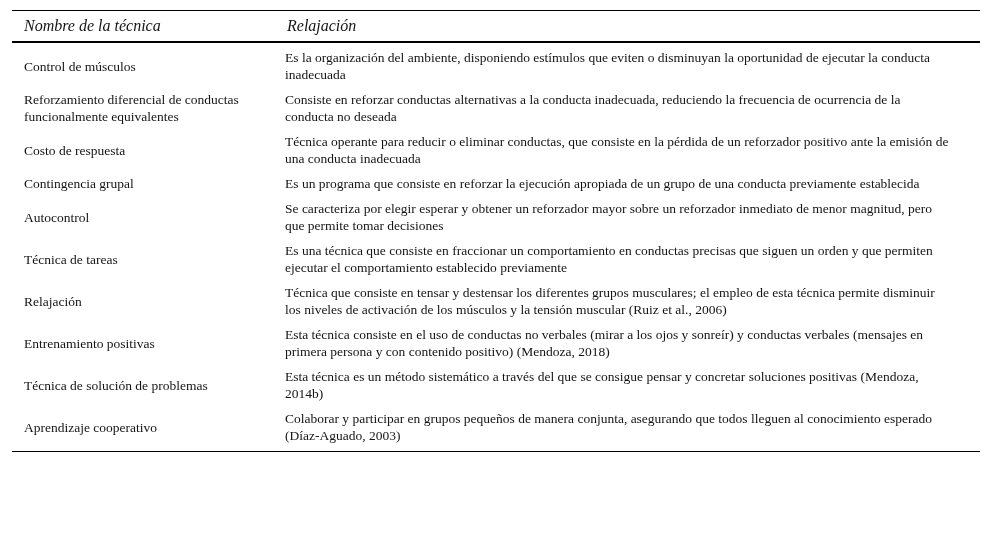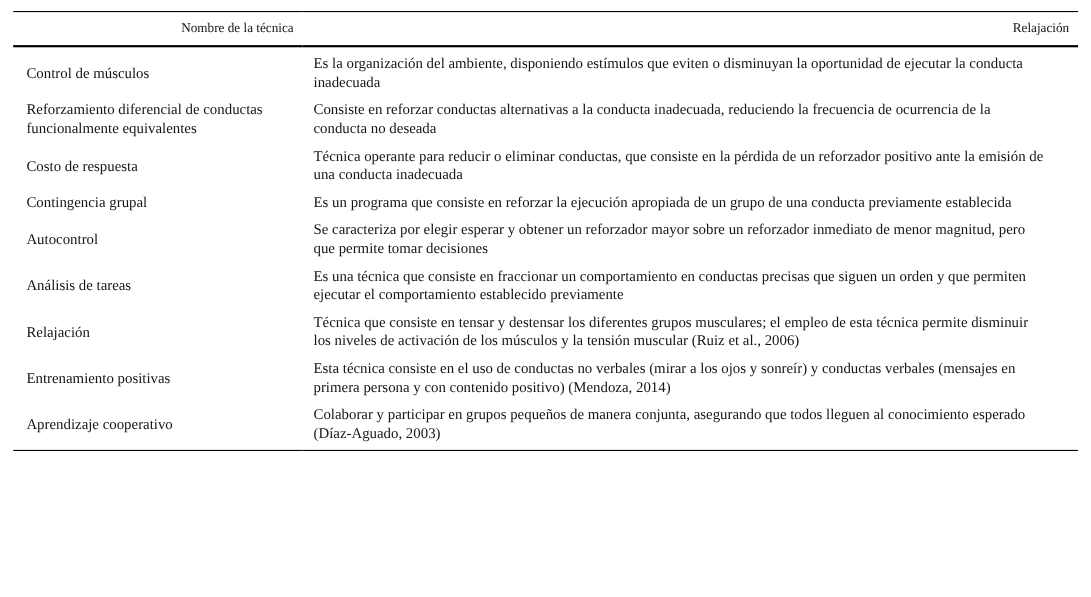--- a/index.html
+++ b/index.html
@@ -19,26 +19,27 @@
     padding: 10px 12px 8px 12px;
   }
   table.tech-table {
     width: 100%;
     border-collapse: collapse;
     border-top: 1.5px solid #000;
     border-bottom: 1.5px solid #000;
   }
   table.tech-table thead th {
     font-weight: normal;
-    text-align: right;
-    font-size: 12px;
+    text-align: left;
+    font-size: 16px;
     line-height: 17px;
     padding: 6px 8px 7px 12px;
     border-bottom: 2.5px solid #000;
     vertical-align: middle;
+    font-style: italic;
   }
   table.tech-table th.col-name,
   table.tech-table td.col-name {
     width: 263px;
   }
   table.tech-table td {
     font-size: 13.5px;
     line-height: 17px;
     vertical-align: middle;
     padding: 4px 8px 4px 12px;
@@ -80,30 +81,34 @@
       </tr>
       <tr>
         <td class="col-name">Contingencia grupal</td>
         <td class="col-def">Es un programa que consiste en reforzar la ejecución apropiada de un grupo de una conducta previamente establecida</td>
       </tr>
       <tr>
         <td class="col-name">Autocontrol</td>
         <td class="col-def">Se caracteriza por elegir esperar y obtener un reforzador mayor sobre un reforzador inmediato de menor magnitud, pero que permite tomar decisiones</td>
       </tr>
       <tr>
-        <td class="col-name">Análisis de tareas</td>
+        <td class="col-name">Técnica de tareas</td>
         <td class="col-def">Es una técnica que consiste en fraccionar un comportamiento en conductas precisas que siguen un orden y que permiten ejecutar el comportamiento establecido previamente</td>
       </tr>
       <tr>
         <td class="col-name">Relajación</td>
         <td class="col-def">Técnica que consiste en tensar y destensar los diferentes grupos musculares; el empleo de esta técnica permite disminuir los niveles de activación de los músculos y la tensión muscular (Ruiz et al., 2006)</td>
       </tr>
       <tr>
         <td class="col-name">Entrenamiento positivas</td>
-        <td class="col-def">Esta técnica consiste en el uso de conductas no verbales (mirar a los ojos y sonreír) y conductas verbales (mensajes en primera persona y con contenido positivo) (Mendoza, 2014)</td>
+        <td class="col-def">Esta técnica consiste en el uso de conductas no verbales (mirar a los ojos y sonreír) y conductas verbales (mensajes en primera persona y con contenido positivo) (Mendoza, 2018)</td>
+      </tr>
+      <tr>
+        <td class="col-name">Técnica de solución de problemas</td>
+        <td class="col-def">Esta técnica es un método sistemático a través del que se consigue pensar y concretar soluciones positivas (Mendoza, 2014b)</td>
       </tr>
       <tr>
         <td class="col-name">Aprendizaje cooperativo</td>
         <td class="col-def">Colaborar y participar en grupos pequeños de manera conjunta, asegurando que todos lleguen al conocimiento esperado (Díaz-Aguado, 2003)</td>
       </tr>
     </tbody>
   </table>
 </div>
 
 </body></html>

